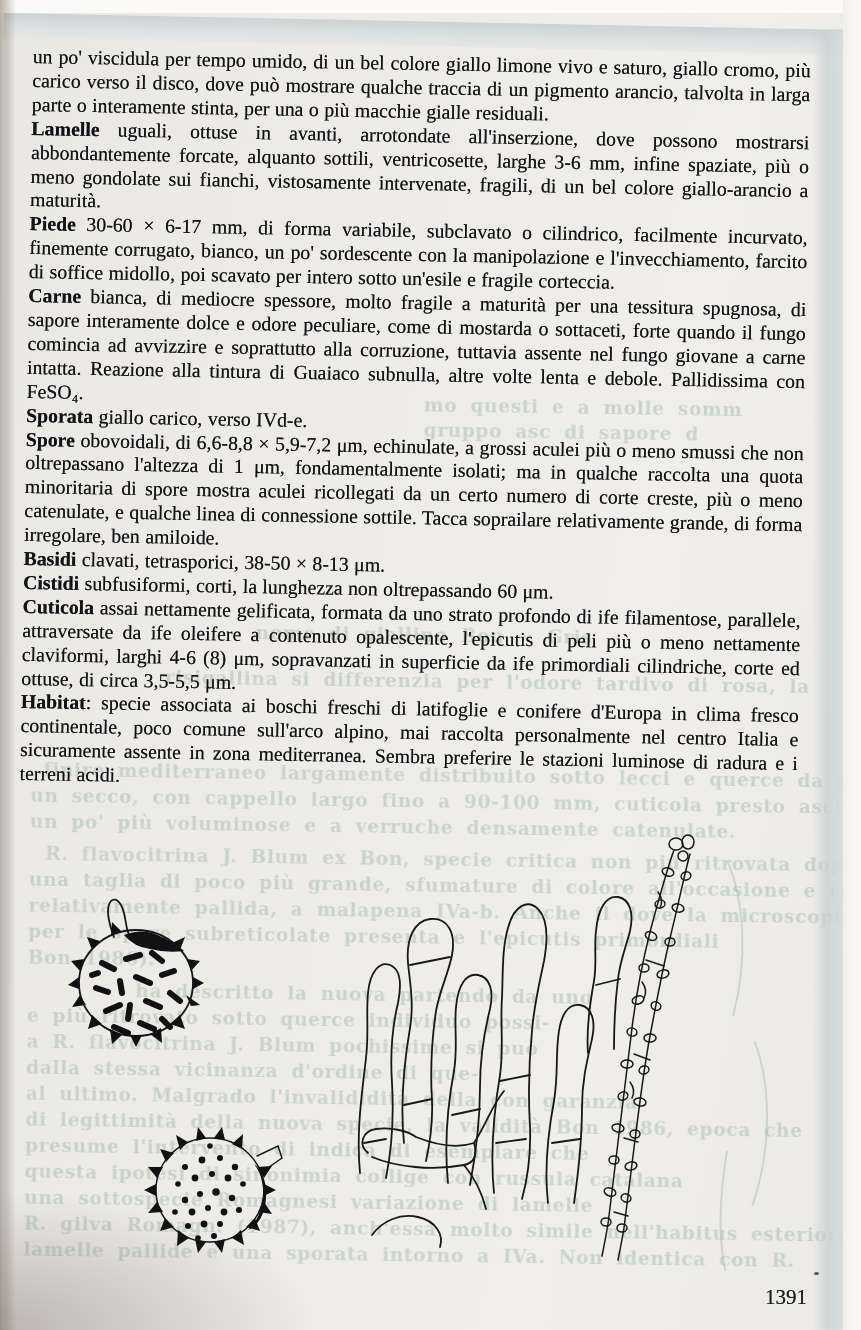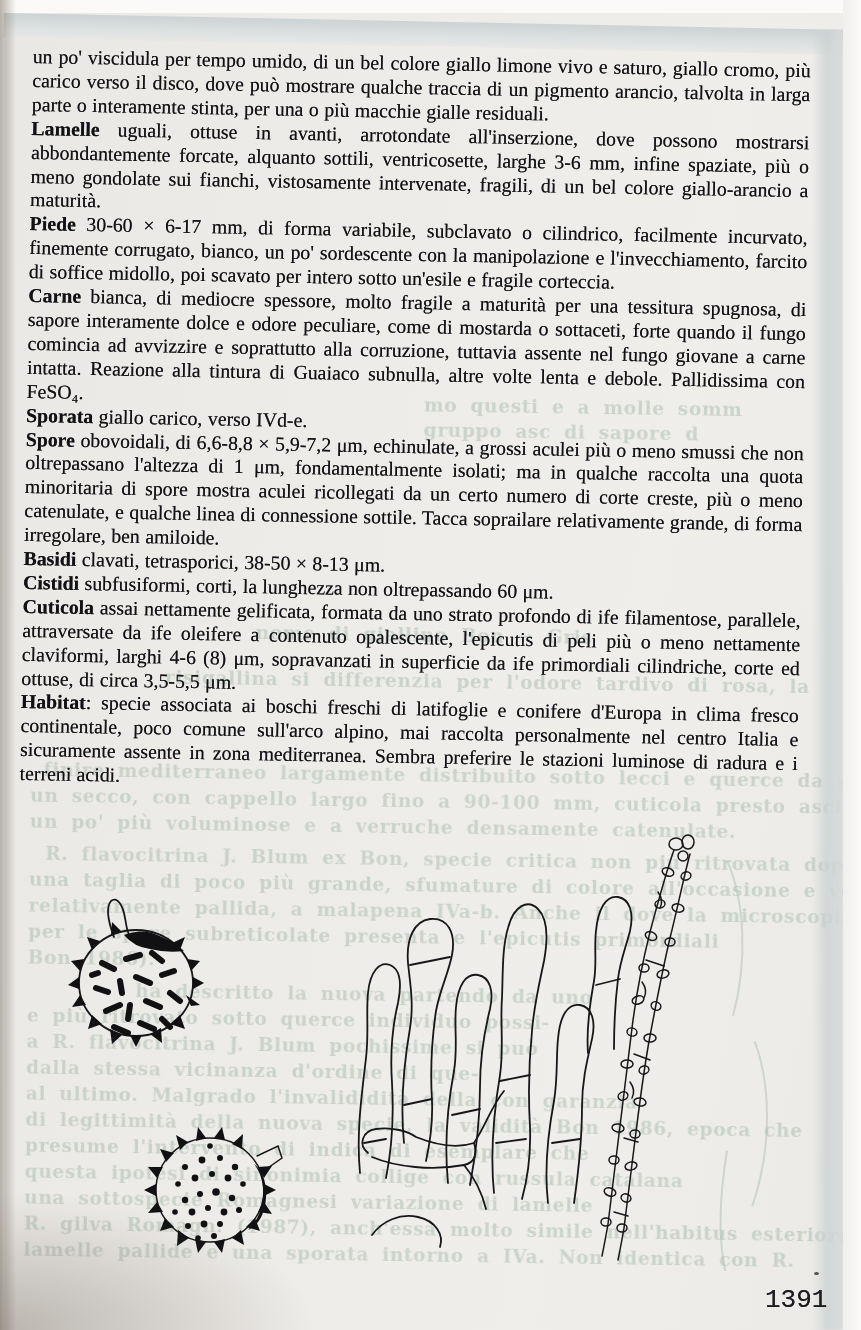--- a/index.html
+++ b/index.html
@@ -35,21 +35,21 @@
 
   .fig{position:absolute;z-index:4;}
   .fig svg{overflow:visible;display:block;}
   .ink{stroke:#17171a;fill:none;stroke-width:1.8;stroke-linecap:round;}
   .ink-thin{stroke:#17171a;fill:none;stroke-width:1.5;stroke-linecap:round;}
   .blob{fill:#111114;stroke:none;}
   .mark{stroke:#111114;stroke-width:6;stroke-linecap:round;}
   .ghost{stroke:#aebfb2;fill:none;stroke-width:2;opacity:.5;}
 
   .page-number{position:absolute;left:765px;top:1285px;z-index:6;
-               font-family:Liberation Mono, monospace;font-size:26px;color:#1c1c20;
+               font-family:Liberation Serif, serif;font-size:21px;color:#1c1c20;
                text-shadow:0 0 .4px rgba(20,20,24,.7);}
   .speck{position:absolute;z-index:6;background:#55514b;border-radius:50%;}
 </style>
 </head>
 <body>
 
 <div class="scan">
   <div class="paper"></div>
   <div class="top-margin"></div>
   <div class="top-band"></div>

